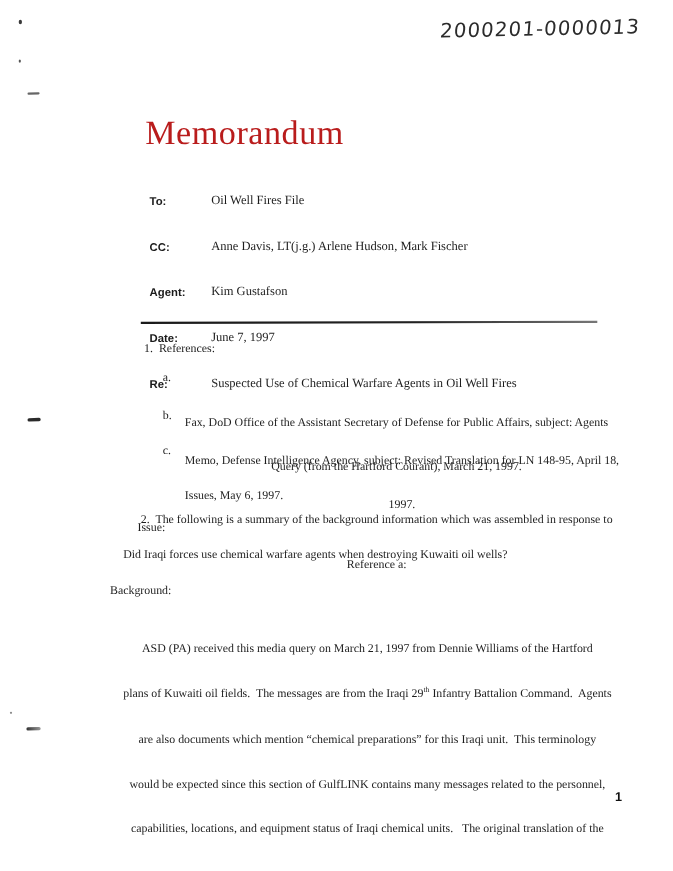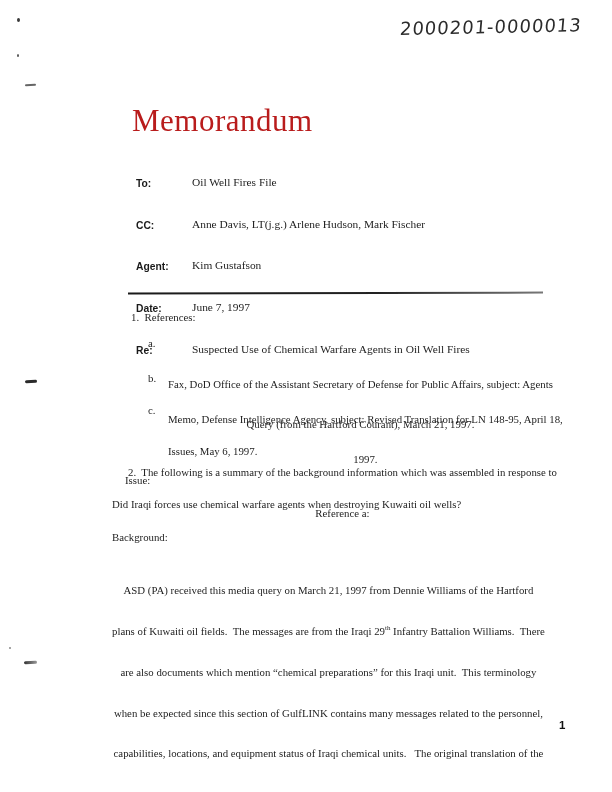--- a/index.html
+++ b/index.html
@@ -132,27 +132,27 @@
   </div>
 
   <div class="abs body-text" style="left:128px; top:439px;">
     <div>2.  The following is a summary of the background information which was assembled in response to</div>
     <div>Reference a:</div>
   </div>
 
   <div class="abs body-text" style="left:112px; top:474px;margin-left:13px;">Issue:</div>
   <div class="abs body-text" style="left:112px; top:498px;">Did Iraqi forces use chemical warfare agents when destroying Kuwaiti oil wells?</div>
 
-  <div class="abs body-text" style="left:112px; top:531px;">Background:</div>
+  <div class="abs body-text" style="left:100px; top:531px;">Background:</div>
 
   <div class="abs body-text bg-para" style="left:112px; top:557px; line-height:13.6px;">
     <div>ASD (PA) received this media query on March 21, 1997 from Dennie Williams of the Hartford</div>
-    <div><span>plans of Kuwaiti oil fields.  The messages are from the Iraqi 29</span><sup class="ord">th</sup><span> Infantry Battalion Williams.  There</span></div>
+    <div><span>plans of Kuwaiti oil fields.  The messages are from the Iraqi 29</span><sup class="ord">th</sup><span> Infantry Battalion Command.  Agents</span></div>
     <div>are also documents which mention “chemical preparations” for this Iraqi unit.  This terminology</div>
-    <div>when be expected since this section of GulfLINK contains many messages related to the personnel,</div>
+    <div>would be expected since this section of GulfLINK contains many messages related to the personnel,</div>
     <div>capabilities, locations, and equipment status of Iraqi chemical units.   The original translation of the</div>
     
     
     
     
   </div>
 
   <div class="abs page-number">1</div>
 
 </div>

